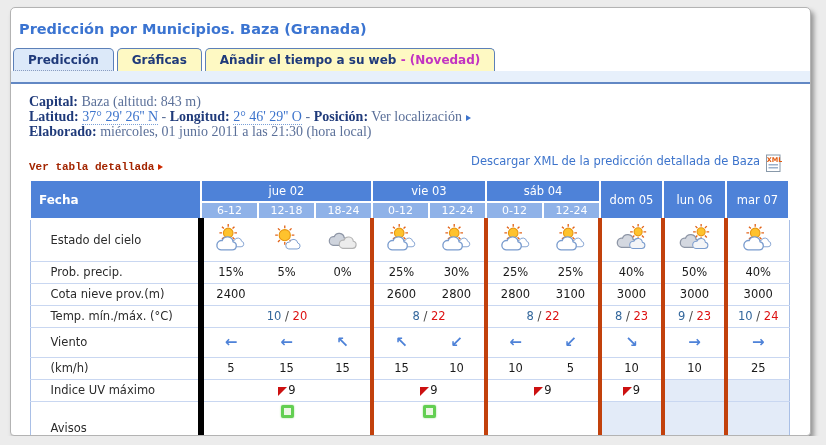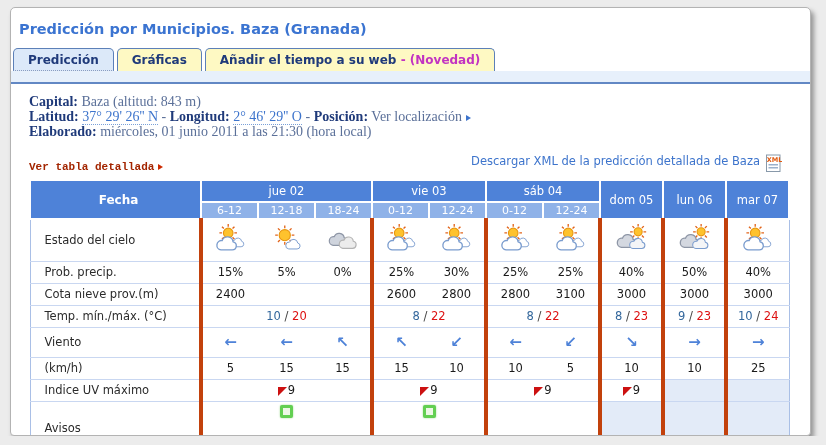--- a/index.html
+++ b/index.html
@@ -51,36 +51,36 @@
     border-left: 5px solid #3d74cc;
     margin-left: 4px;
   }
   .tri.red { border-left-color: #cc2a00; }
   .linksrow { display: flex; justify-content: space-between; align-items: flex-end; margin: 15px 28px 6px 18px; }
   .vertabla { color: #a32500; font-weight: bold; font-size: 11px; cursor: pointer; text-decoration: none; font-family: Liberation Mono, monospace; }
   .xmllink { color: #3d74cc; font-size: 11.5px; cursor: pointer; text-decoration: none; display: flex; gap: 5px; }
 
   table.forecast { border-collapse: collapse; margin-left: 18px; table-layout: fixed; }
   thead th { border: 2px solid #fff; color: #fff; font-weight: normal; padding: 0 2px; }
-  th.fecha { background: #4e82d8; text-align: center; padding-left: 8px; font-weight: bold; font-size: 12px; }
+  th.fecha { background: #4e82d8; text-align: left; padding-left: 8px; font-weight: bold; font-size: 12px; }
   th.day { background: #4e82d8; font-size: 11.5px; height: 22px; }
   th.period { background: #8fb2e8; font-size: 11px; height: 17px; margin-top: 34px; }
   tbody td {
     background: #fff;
     border-bottom: 1px solid #c9d7f1;
     font-size: 11.5px;
     color: #1a1a1a;
     text-align: center;
     height: 22px;
     padding: 1px 2px;
   }
   td.rowlabel {
-    text-align: left; padding-left: 14px;
+    text-align: left; padding-left: 20px;
     border-left: 1px solid #a9bfe6;
-    border-right: 2px solid #000000;
+    border-right: 6px solid #000000;
     color: #2b2b2b;
   }
   td.gstart { border-left: 4px solid #c2410c; }
   td.lastcol { border-right: 1px solid #a9bfe6; }
   td.icell { height: 42px; }
   td.wcell { height: 30px; }
   td.acell { height: 47px; vertical-align: middle; }
   td.cellblue { background: #e3ebf8; }
   .tmin { color: #33679c; }
   .tsep { color: #444; }

